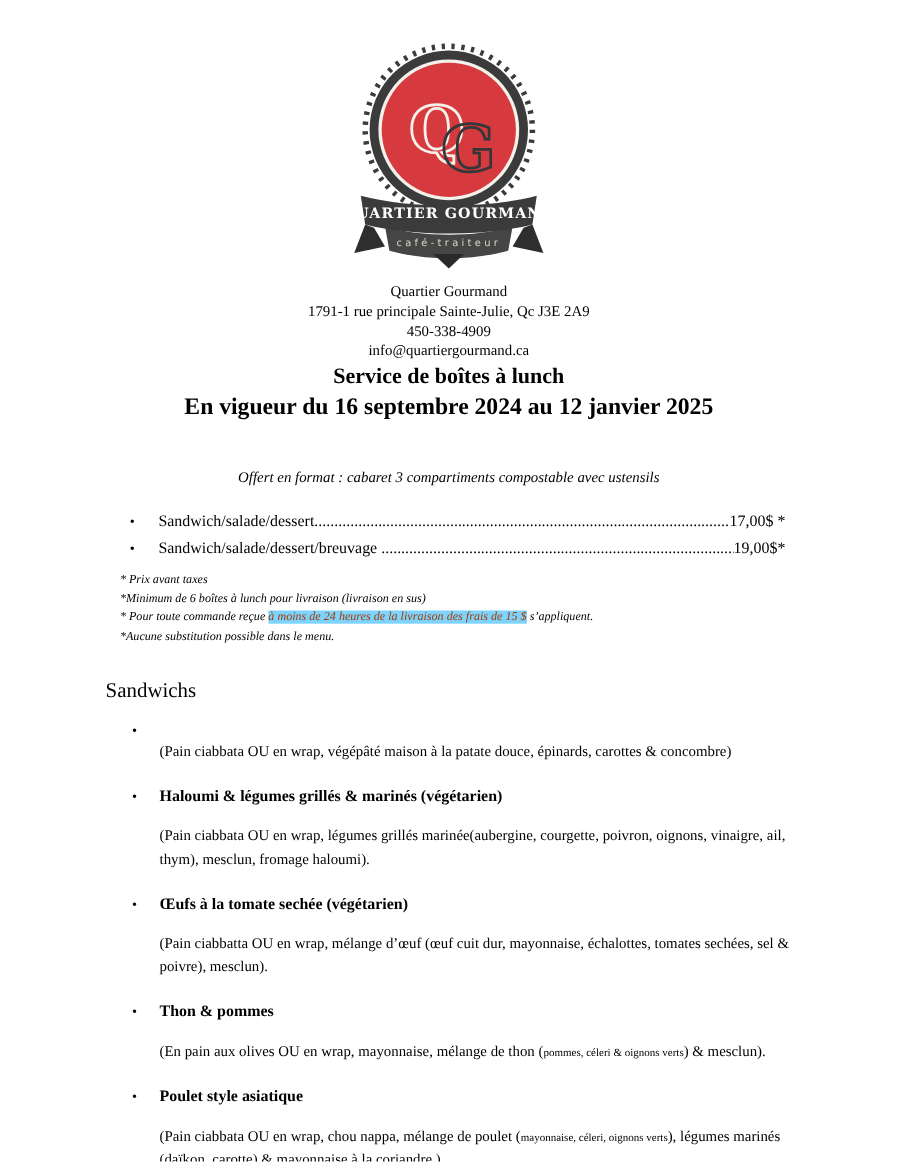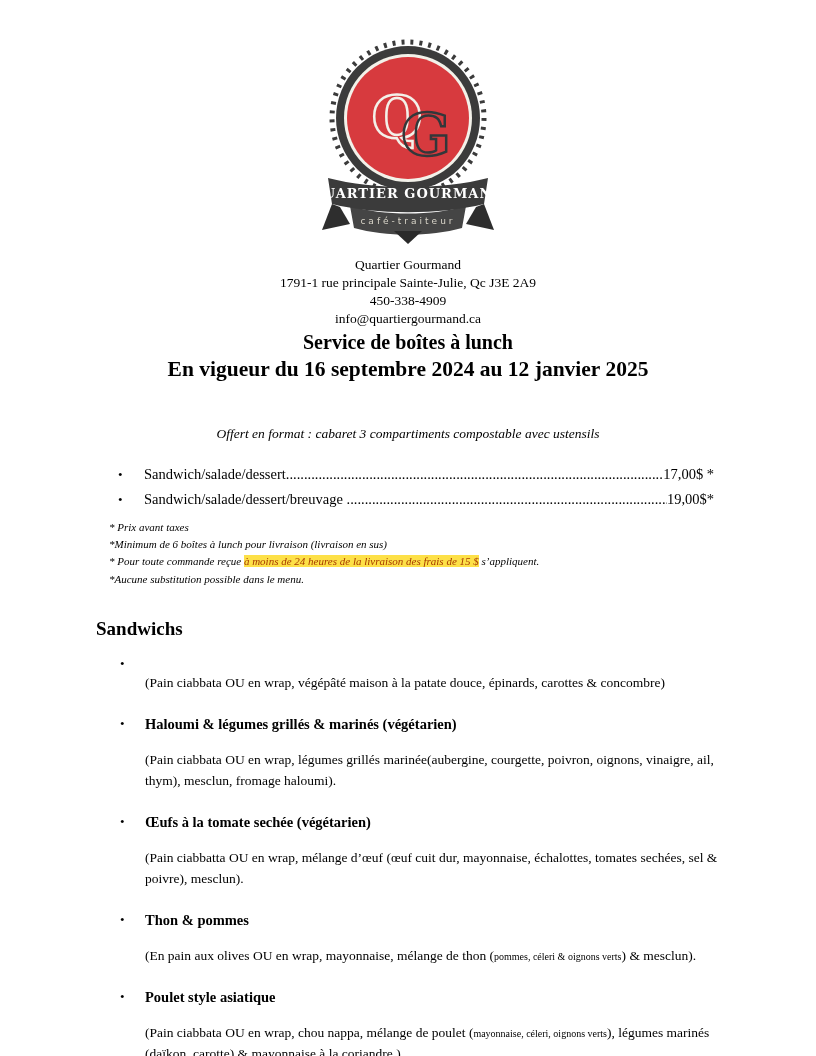--- a/index.html
+++ b/index.html
@@ -27,23 +27,23 @@
   .format-note { font-style: italic; font-size: 13.5px; margin-top: 44px; text-align: center; }
 
   .price-list { list-style: none; margin: 20px 0 0; padding: 0 6px 0 22px; }
   .price-row { display: flex; align-items: baseline; font-size: 14.5px; line-height: 1.75; }
   .bullet { flex: none; width: 26px; font-size: 13px; }
   .price-label { flex: none; white-space: pre; }
   .leader { flex: 1 1 auto; overflow: hidden; white-space: nowrap; }
   .price-value { flex: none; }
 
   .notes { margin-top: 6px; padding-left: 13px; font-style: italic; font-size: 11px; line-height: 1.58; }
-  .hl { background: #fde047; color: #a63a00; }
+  .hl { background: #7dd3fc; color: #a63a00; }
 
-  .section-heading { font-size: 19px; font-weight: bold; margin: 30px 0 16px; }
+  .section-heading { font-size: 19px; font-weight: normal; margin: 30px 0 16px; }
 
   .menu-item { display: flex; margin-top: 22px; padding-left: 24px; }
   .section-heading + .menu-item { margin-top: 14px; }
   .menu-item .bullet { width: 25px; }
   .item-body { width: 580px; }
   .item-title { font-weight: bold; font-size: 14.5px; }
   .item-desc { font-size: 13.5px; line-height: 1.55; margin-top: 17px; }
   .small { font-size: 10px; }
 </style>
 </head>

